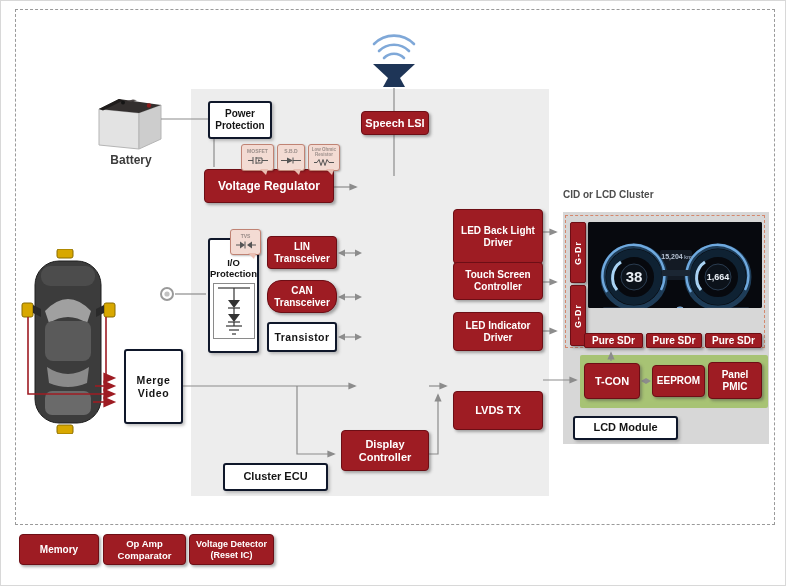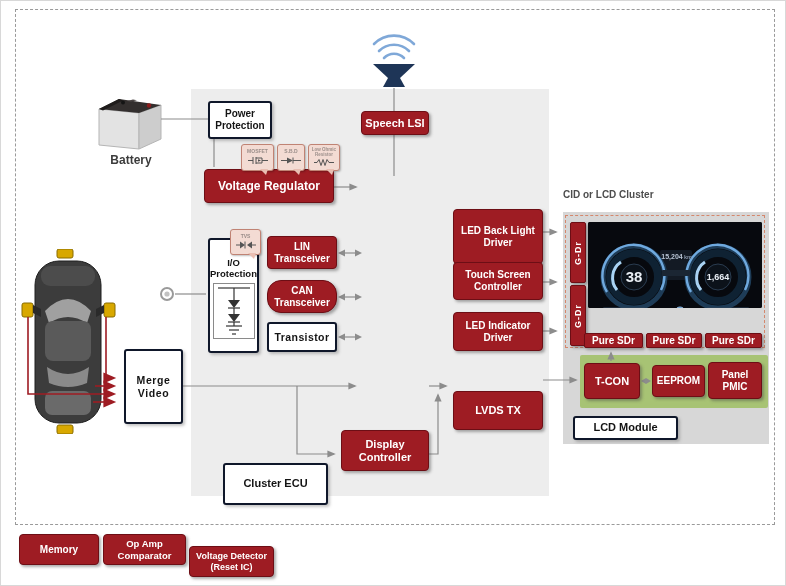--- a/index.html
+++ b/index.html
@@ -119,21 +119,21 @@
 Protection</span></div>
 
 
   <div class="wbox z5" style="left:266px;top:321px;width:70px;height:30px;font-size:10.5px;letter-spacing:.4px;">
     <span>Transistor</span></div>
 
   <div class="wbox z5" style="left:123px;top:348px;width:59px;height:75px;font-size:10.5px;letter-spacing:.6px;">
     <span>Merge
 Video</span></div>
 
-  <div class="wbox z5" style="left:222px;top:462px;width:105px;height:42px;font-size:11px;">
+  <div class="wbox z5" style="left:222px;top:462px;width:105px;height:28px;font-size:11px;">
     <span>Cluster ECU</span></div>
 
   <div class="wbox z5" style="left:572px;top:415px;width:105px;height:24px;font-size:11px;">
     <span>LCD Module</span></div>
 
   <div class="wbox z5" style="left:207px;top:237px;width:51px;height:115px;flex-direction:column;justify-content:flex-start;padding-top:17px;font-size:9.5px;">
     <span>I/O
 Protection</span>
     <svg width="40" height="54" viewBox="0 0 40 54" style="margin-top:3px;border:1px solid #8a8a8a;background:#fff;">
       <g stroke="#333" stroke-width="1.2" fill="none">
@@ -298,17 +298,17 @@
     <span>EEPROM</span></div>
   <div class="rbox z5" style="left:707px;top:361px;width:54px;height:37px;">
     <span>Panel
 PMIC</span></div>
 
   <div class="rbox z5" style="left:18px;top:533px;width:80px;height:31px;font-size:10px;">
     <span>Memory</span></div>
   <div class="rbox z5" style="left:102px;top:533px;width:83px;height:31px;font-size:9.5px;">
     <span>Op Amp
 Comparator</span></div>
-  <div class="rbox z5" style="left:188px;top:533px;width:85px;height:31px;font-size:9px;margin-top:12px;">
+  <div class="rbox z5" style="left:188px;top:533px;width:85px;height:31px;font-size:9px;">
     <span>Voltage Detector
 (Reset IC)</span></div>
 
 </div>
 
 </body></html>

